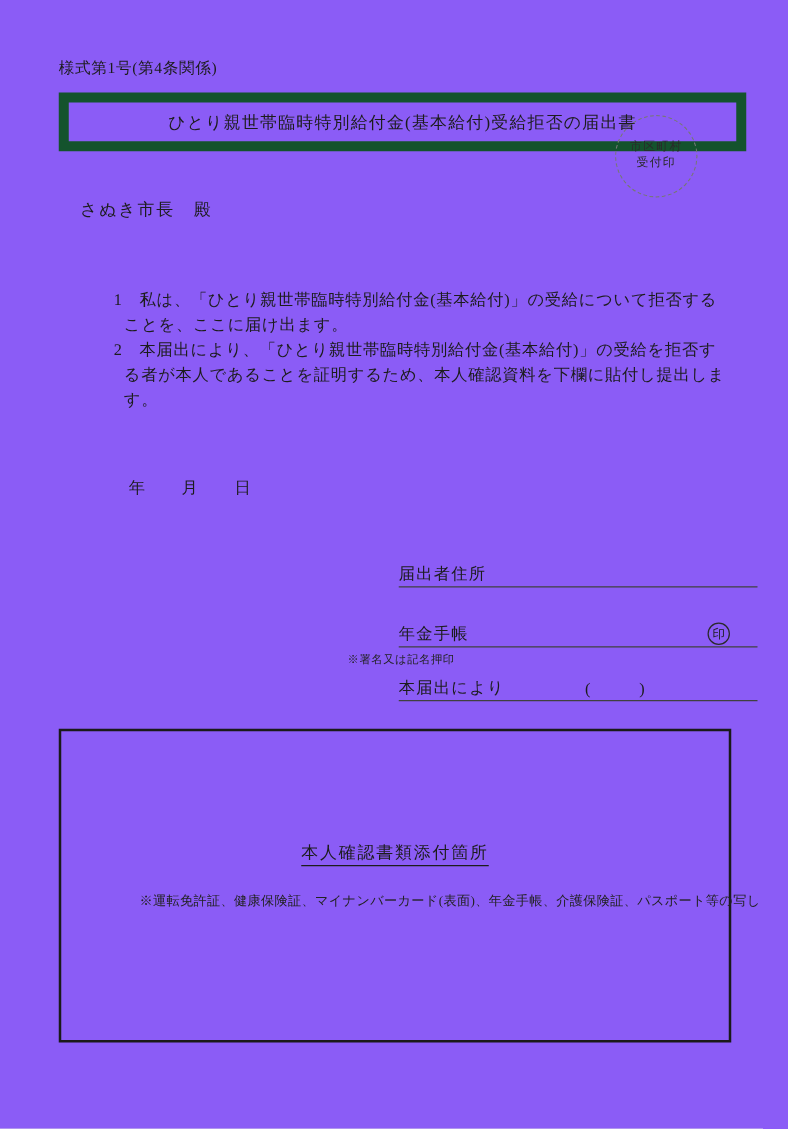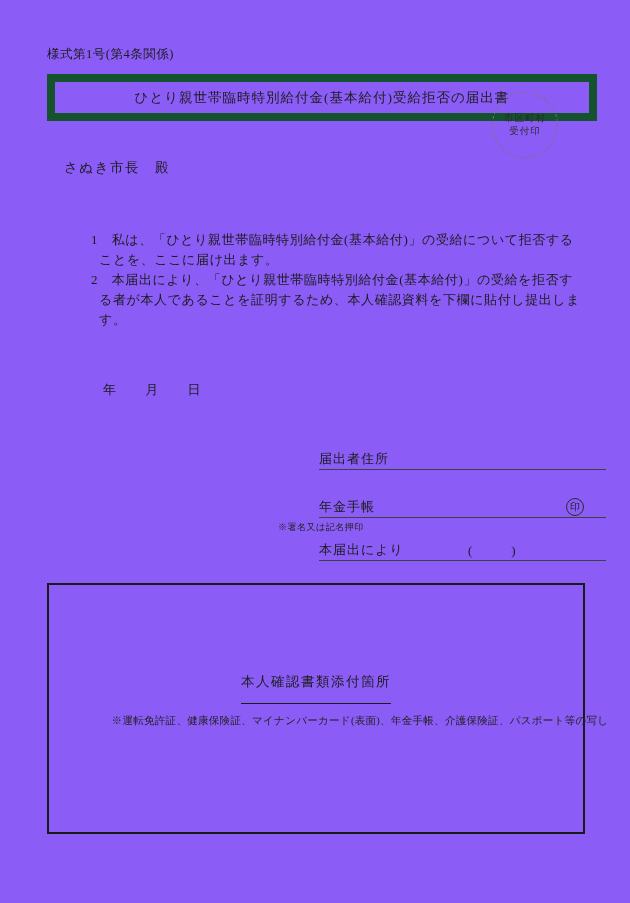--- a/index.html
+++ b/index.html
@@ -68,21 +68,21 @@
   }
   .attach-box{
     position:absolute;left:47px;top:583px;width:534px;height:247px;
     border:2px solid #1a1a1a;
   }
   .attach-heading{
     position:absolute;left:0;top:88px;width:100%;
     text-align:center;font-size:13.5px;letter-spacing:1.5px;
   }
   .attach-heading span{
-    display:inline-block;border-bottom:1px solid #1c1c1c;padding-bottom:12px;
+    display:inline-block;border-bottom:1px solid #1c1c1c;padding-bottom:1px;
   }
   .attach-note{
     position:absolute;left:0;top:129px;width:100%;
     text-align:center;font-size:10.5px;letter-spacing:.3px;color:#222;margin-left:44px;
   }
 </style>
 </head>
 <body>
 
 <div class="page">

